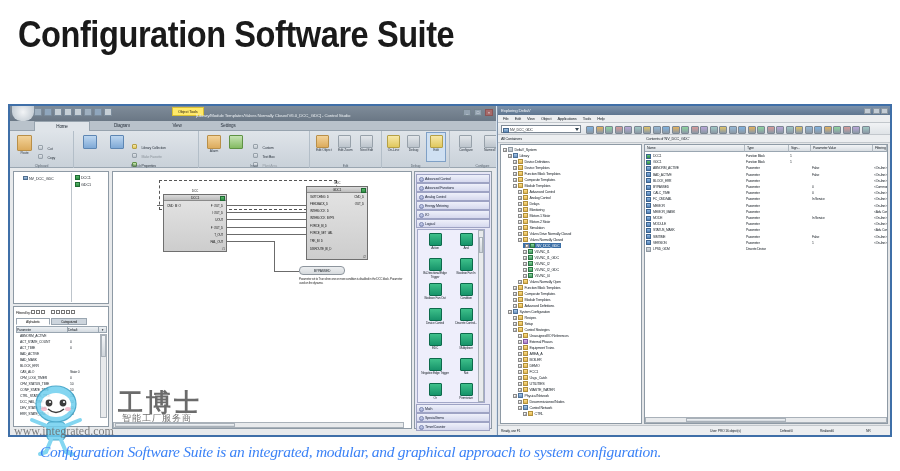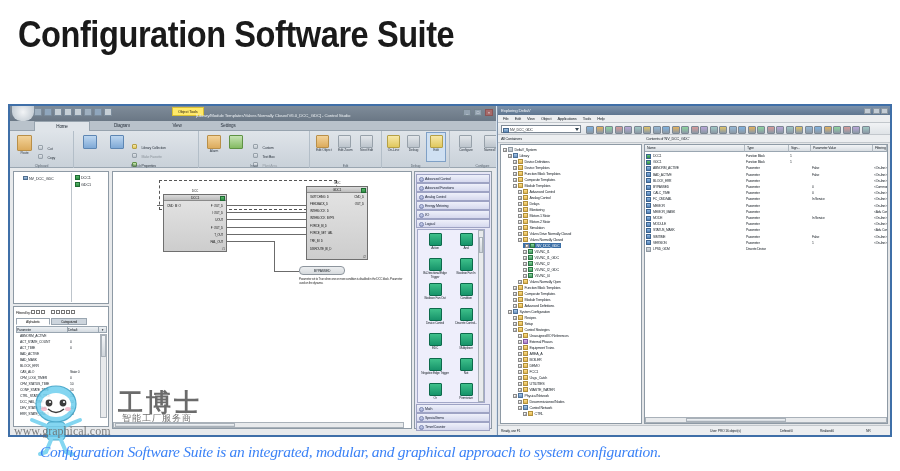--- a/index.html
+++ b/index.html
@@ -896,15 +896,15 @@
     <ellipse cx="30" cy="27" rx="3" ry="2" fill="#f7b7c8"></ellipse>
     <ellipse cx="54" cy="27" rx="3" ry="2" fill="#f7b7c8"></ellipse>
     <rect x="33" y="40" width="18" height="18" rx="4" fill="#6fd0ef" stroke="#2f9cc4" stroke-width="1.2"></rect>
     <path d="M33 44 L18 38 M51 44 L66 38" stroke="#6fd0ef" stroke-width="4" stroke-linecap="round"></path>
     <path d="M37 58 L32 70 M47 58 L52 70" stroke="#6fd0ef" stroke-width="4" stroke-linecap="round"></path>
     <path d="M32 70 l-6 2 M52 70 l6 2" stroke="#6fd0ef" stroke-width="4" stroke-linecap="round"></path>
   </g>
 </svg>
 <div id="wm-cn">工博士</div>
 <div id="wm-cn2">智能工厂服务商</div>
-<div id="wm-url">www.graphical.com</div>
+<div id="wm-url">www.integrated.com</div>
 
 <div id="caption">Configuration Software Suite is an integrated, modular, and graphical approach to system configuration.</div>
 
 </body></html>

